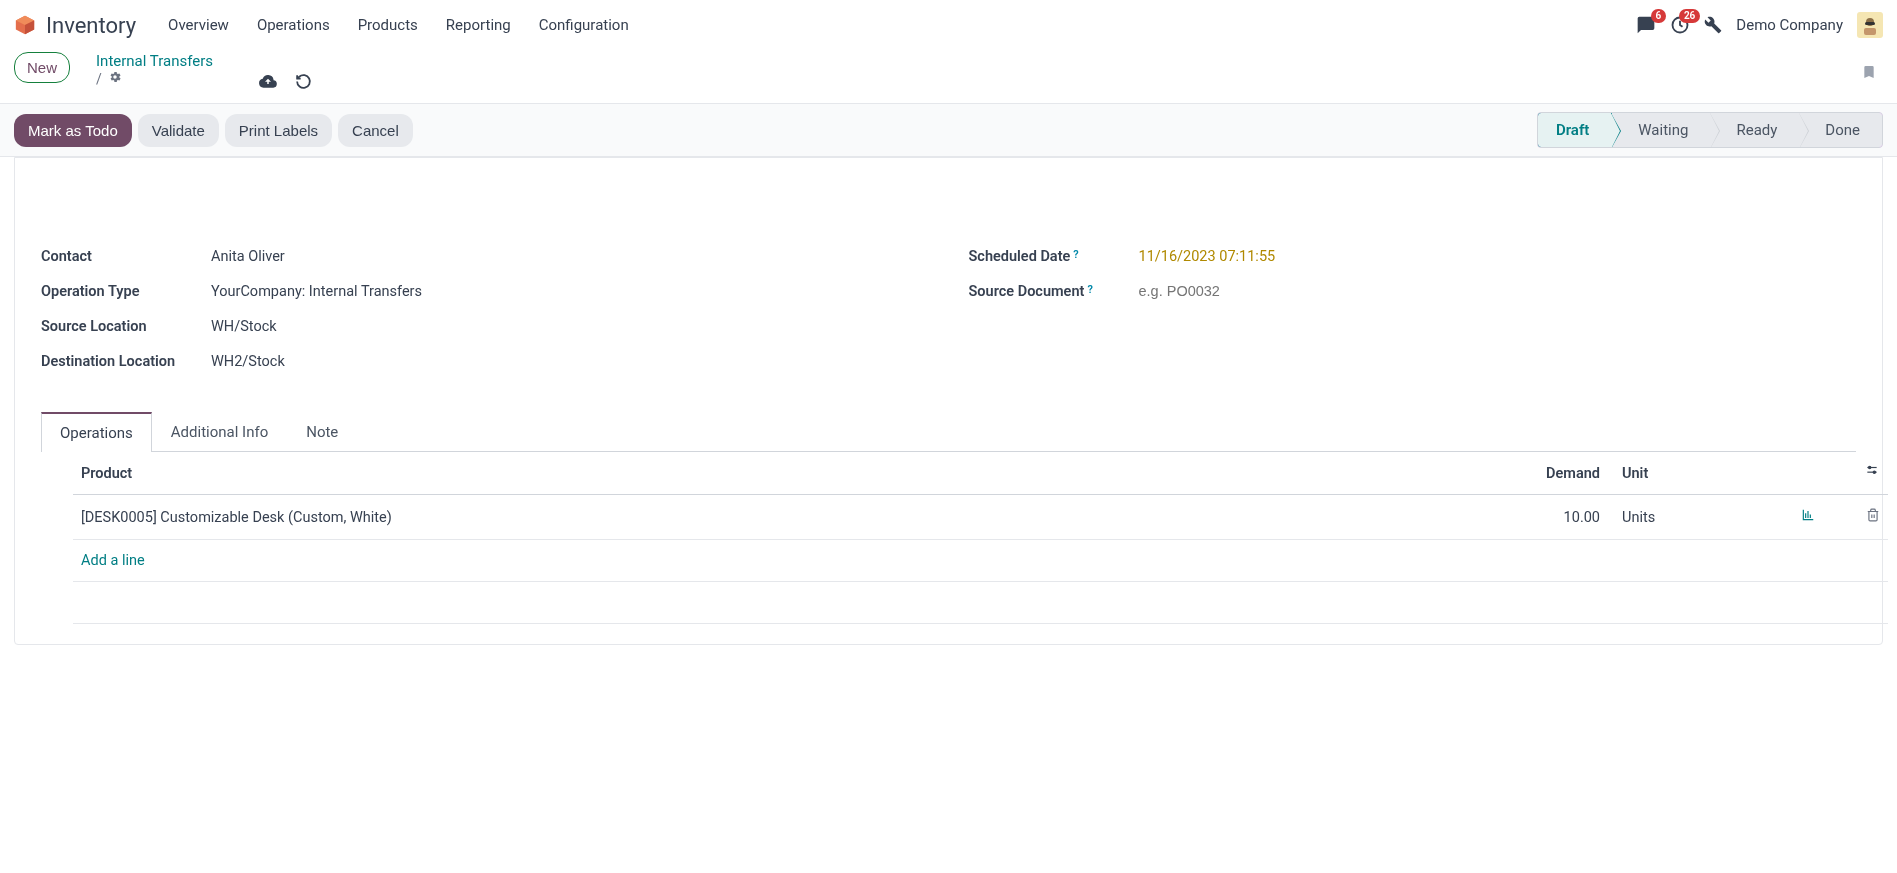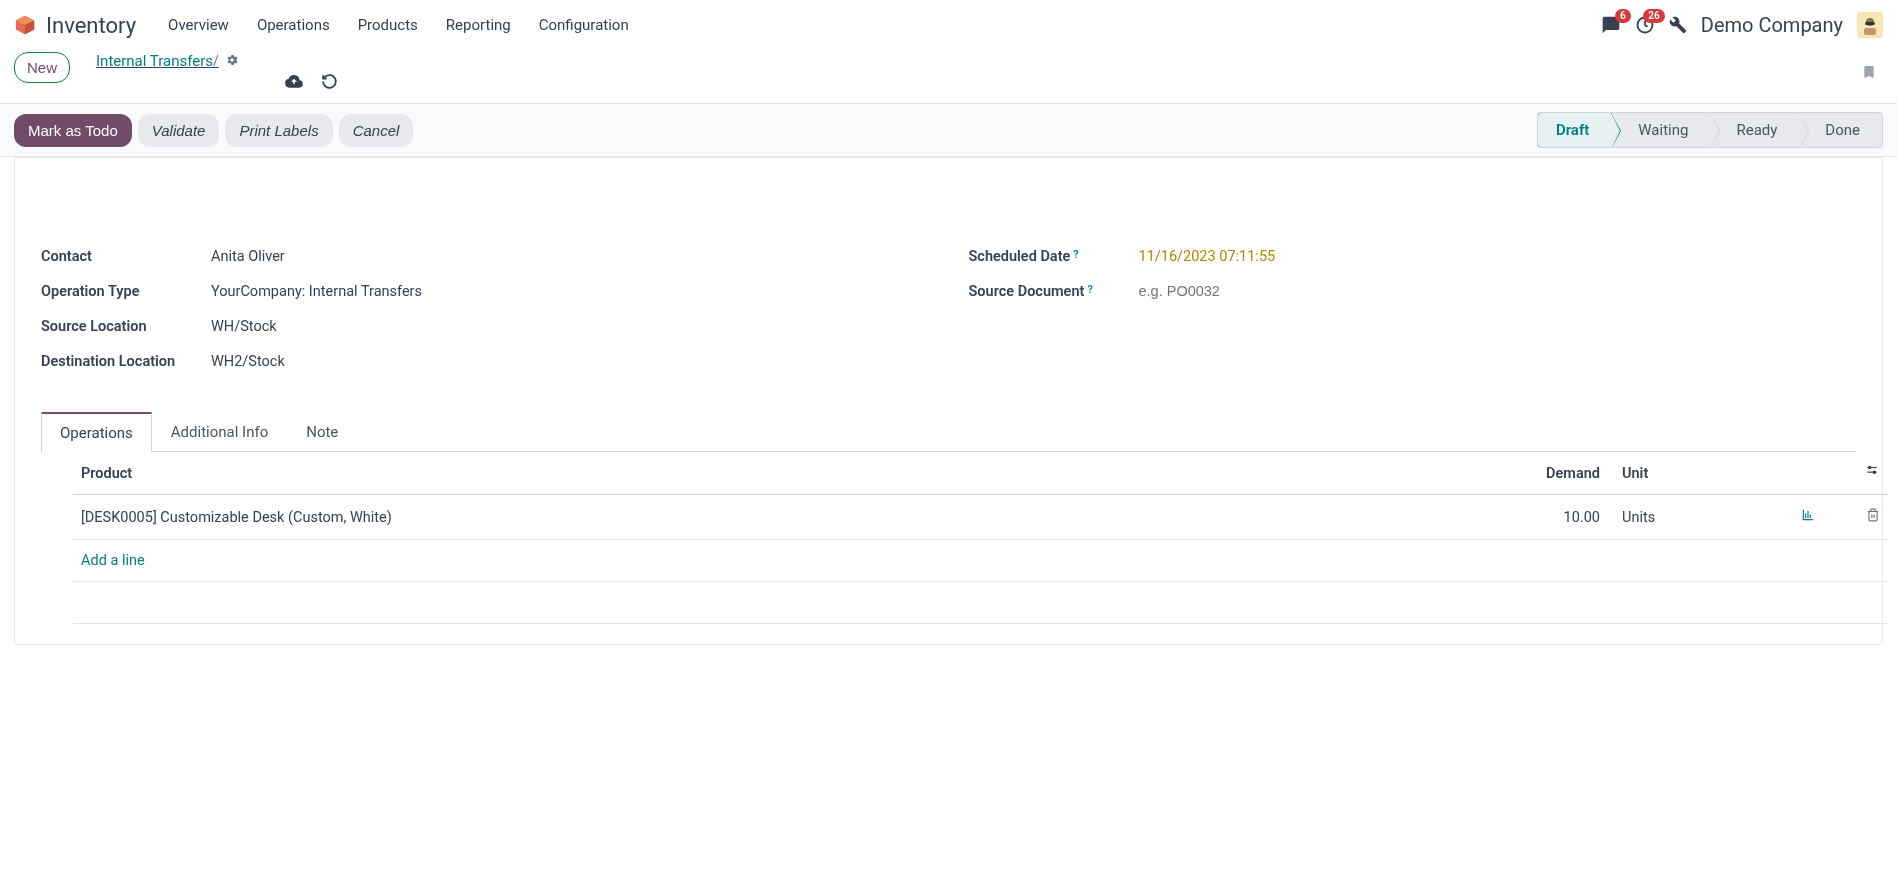--- a/index.html
+++ b/index.html
@@ -45,21 +45,21 @@
     top: -6px;
     right: -10px;
     background: #d63939;
     color: #fff;
     font-size: 10px;
     font-weight: 600;
     border-radius: 10px;
     padding: 1px 5px;
     line-height: 12px;
   }
-  .company-name { font-size: 20px; cursor: pointer; }
+  .company-name { font-size: 15px; cursor: pointer; }
   .avatar {
     width: 26px; height: 26px;
     background: #f5e6b3;
     border-radius: 3px;
     display:flex; align-items:center; justify-content:center;
     font-size: 16px;
   }
   
   .control-panel {
     display: flex;
@@ -70,21 +70,21 @@
   .new-button {
     border: 1px solid #15803d;
     background: #fff;
     color: #714B67;
     font-size: 15px;
     padding: 6px 12px;
     border-radius: 14px;
     cursor: pointer;
     margin-right: 26px;
   }
-  .breadcrumb-stack { display:flex; flex-direction:row; justify-content:center;text-decoration:underline;}
+  .breadcrumb-stack { display:flex; flex-direction:column; justify-content:center;}
   .breadcrumb-link {
     color: #017e84;
     font-size: 15px;
     cursor: pointer;
   }
   .breadcrumb-sub {
     display:flex; align-items:center; gap:6px;
     color:#6b7280; font-size:14px;
   }
   .gear-small { color:#6b7280; cursor:pointer; }
@@ -110,21 +110,20 @@
     margin-right: 6px;
   }
   .btn-primary {
     background: #714B67;
     color: #fff;
     font-weight: 500;
   }
   .btn-secondary {
     background: #e7e9ed;
     color: #374151;
-    font-style: italic;
   }
   .statusbar {
     margin-left:auto;
     display:flex;
     border:1px solid #d1d5db;
     border-radius:4px;
     overflow:hidden;
     background:#f0abfc;
   }
   .status-step {

